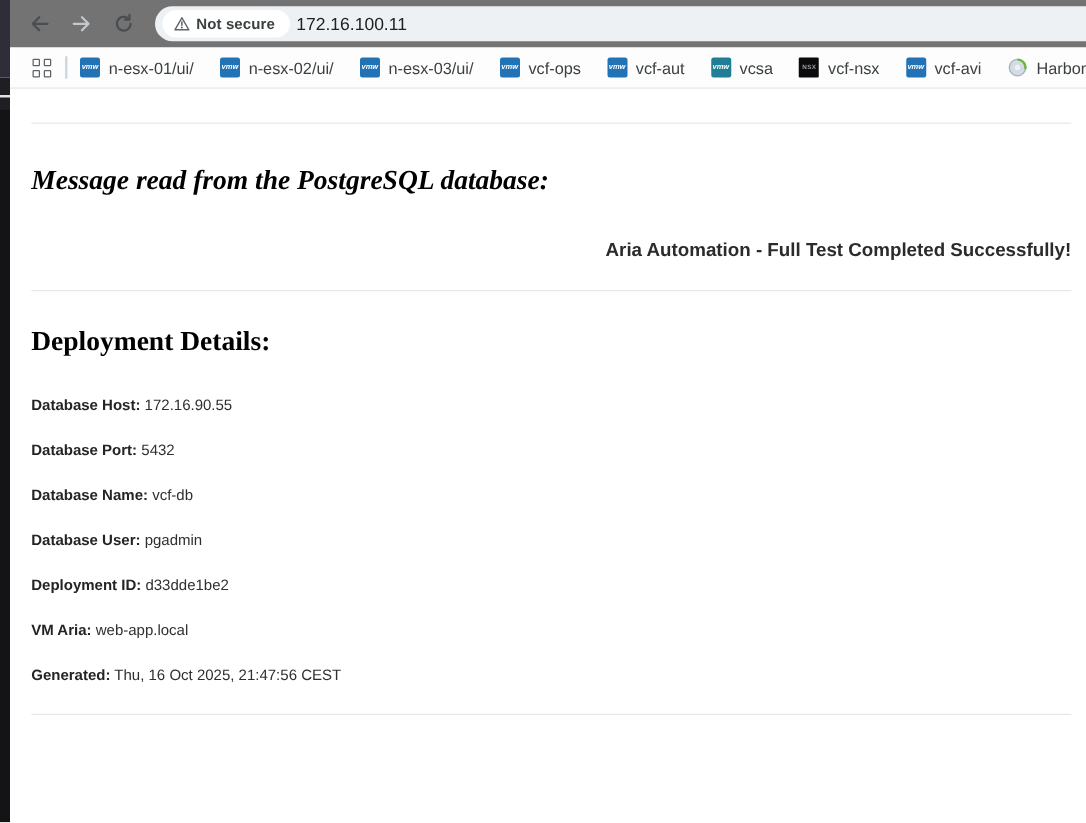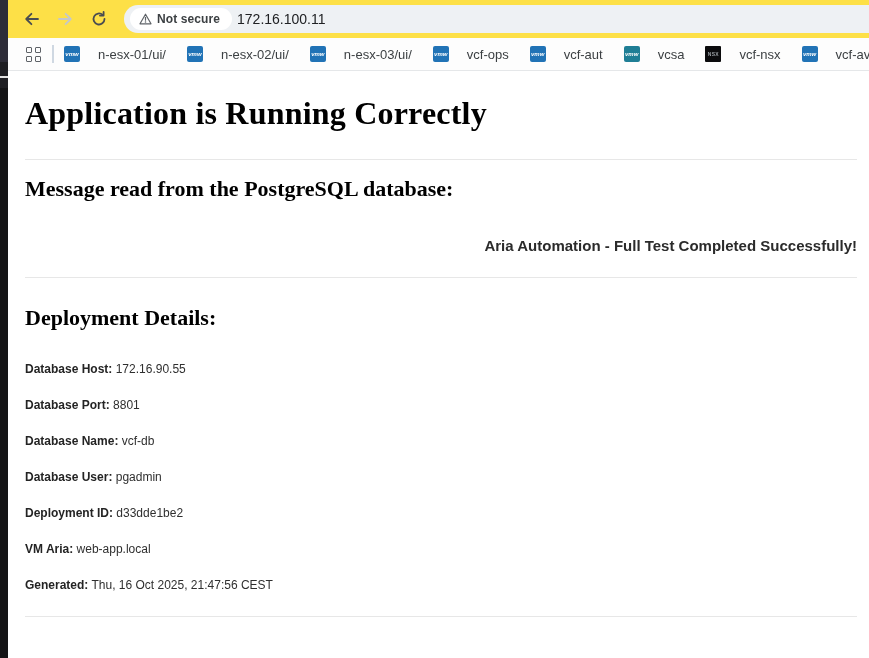--- a/index.html
+++ b/index.html
@@ -14,21 +14,21 @@
   
   .left-strip { position:absolute; left:0; top:0; width:8px; height:658px; z-index:5; }
   .strip-top   { height:62px; background:#2e2d38; }
   .strip-mid   { height:26px; background:#1f1f23; position:relative; }
   .strip-mid::after{ content:""; position:absolute; left:0; right:0; top:14px; height:2px; background:#e2e2e2; }
   .strip-bot   { height:570px; background:#141416; }
 
   .browser { position:absolute; left:8px; top:0; width:861px; height:658px; background:#fff; }
 
   
-  .toolbar { height:38px; display:flex; align-items:center; background:#fde047; padding-left:6px; }
+  .toolbar { height:38px; display:flex; align-items:center; background:#737373; padding-left:6px; }
   .nav-btn { width:34px; height:34px; display:flex; align-items:center; justify-content:center; border-radius:50%; flex:0 0 auto; }
   .addr-bar {
     margin-left:8px; flex:1 1 auto; height:28px;
     background:#eef1f4; border-radius:14px 0 0 14px;
     display:flex; align-items:center; padding-left:6px;
   }
   .chip {
     height:22px; background:#fff; border-radius:11px;
     display:flex; align-items:center; gap:5px; padding:0 12px 0 9px;
   }
@@ -37,21 +37,21 @@
 
   
   .bookmarks {
     height:33px; display:flex; align-items:center; background:#fdfdfd;
     border-bottom:1px solid #e5e7e9; padding-left:10px;
   }
   .apps-grid { width:30px; height:26px; display:flex; align-items:center; justify-content:center; flex:0 0 auto; }
   .grid-glyph { display:grid; grid-template-columns:6px 6px; grid-template-rows:6px 6px; gap:3px; }
   .grid-glyph span{ border:1.6px solid #5f6368; border-radius:1px; }
   .bm-divider { width:2px; height:18px; background:#cfd8e2; margin:0 10px 0 4px; flex:0 0 auto; }
-  .bookmark { display:flex; align-items:center; gap:18px; margin-right:21px; flex:0 0 auto; cursor:default; }
+  .bookmark { display:flex; align-items:center; gap:7px; margin-right:21px; flex:0 0 auto; cursor:default; }
   .bm-label { font-size:13px; color:#3c4043; white-space:nowrap; }
   .fav { width:16px; height:16px; border-radius:2px; display:flex; align-items:center; justify-content:center; flex:0 0 auto;
          font-weight:700; font-style:italic; }
   .fav-vmw  { background:#2173b6; color:#fff; font-size:6px; }
   .fav-vcsa { background:#1f7e95; color:#fff; font-size:6px; }
   .fav-nsx  { background:#0b0b0d; color:#9a9fa4; font-size:5px; font-style:normal; letter-spacing:.3px; border-radius:1px; }
   .fav-harbor { background:transparent; }
 
   
   .content { padding:0 12px 0 17px; background:#fff; }
@@ -61,21 +61,21 @@
     margin:24px 0 0; line-height:37px; letter-spacing:.2px;
   }
   hr.rule { border:none; border-top:1px solid #e7e7e7; height:0; }
   .rule-1 { margin-top:27px; }
   .rule-2 { margin-top:23px; }
   .rule-3 { margin-top:23px; }
   h2.page-h2 {
     font-family:"Liberation Serif","DejaVu Serif",serif;
     font-size:22px; font-weight:700; color:#000; line-height:26px;
   }
-  .h2-message { margin-top:16px; }
+  .h2-message { margin-top:32px;font-style:italic; }
   .h2-details { margin-top:27px; }
   p.message { margin-top:36px; font-size:15px; font-weight:700; color:#2b2b2b; line-height:16px;text-align:right; }
   .details { margin-top:30px; }
   .details p { margin:20px 0; font-size:12px; color:#2f2f2f; line-height:16px; }
   .details b { font-weight:700; color:#242424; }
 </style>
 </head>
 <body>
 
 <div class="screen">
@@ -168,31 +168,30 @@
             <circle cx="8" cy="8" r="6.6" fill="#d3dbe4" stroke="#9fb0c0" stroke-width="1"></circle>
             <path d="M8 1.6 A6.4 6.4 0 0 1 14.2 9.4" fill="none" stroke="#6cb33f" stroke-width="1.8"></path>
             <circle cx="8" cy="8" r="2.2" fill="#eef2f6"></circle>
           </svg>
         </span>
         <span class="bm-label">Harbor</span>
       </div>
     </div>
 
     <div class="content">
-      <h1 class="page-h1">Application is Running Correctly</h1>
       <hr class="rule rule-1">
 
       <h2 class="page-h2 h2-message">Message read from the PostgreSQL database:</h2>
       <p class="message">Aria Automation - Full Test Completed Successfully!</p>
       <hr class="rule rule-2">
 
       <h2 class="page-h2 h2-details">Deployment Details:</h2>
       <div class="details">
         <p><b>Database Host:</b><span> 172.16.90.55</span></p>
-        <p><b>Database Port:</b><span> 8801</span></p>
+        <p><b>Database Port:</b><span> 5432</span></p>
         <p><b>Database Name:</b><span> vcf-db</span></p>
         <p><b>Database User:</b><span> pgadmin</span></p>
         <p><b>Deployment ID:</b><span> d33dde1be2</span></p>
         <p><b>VM Aria:</b><span> web-app.local</span></p>
         <p><b>Generated:</b><span> Thu, 16 Oct 2025, 21:47:56 CEST</span></p>
       </div>
       <hr class="rule rule-3">
     </div>
 
   </div>

